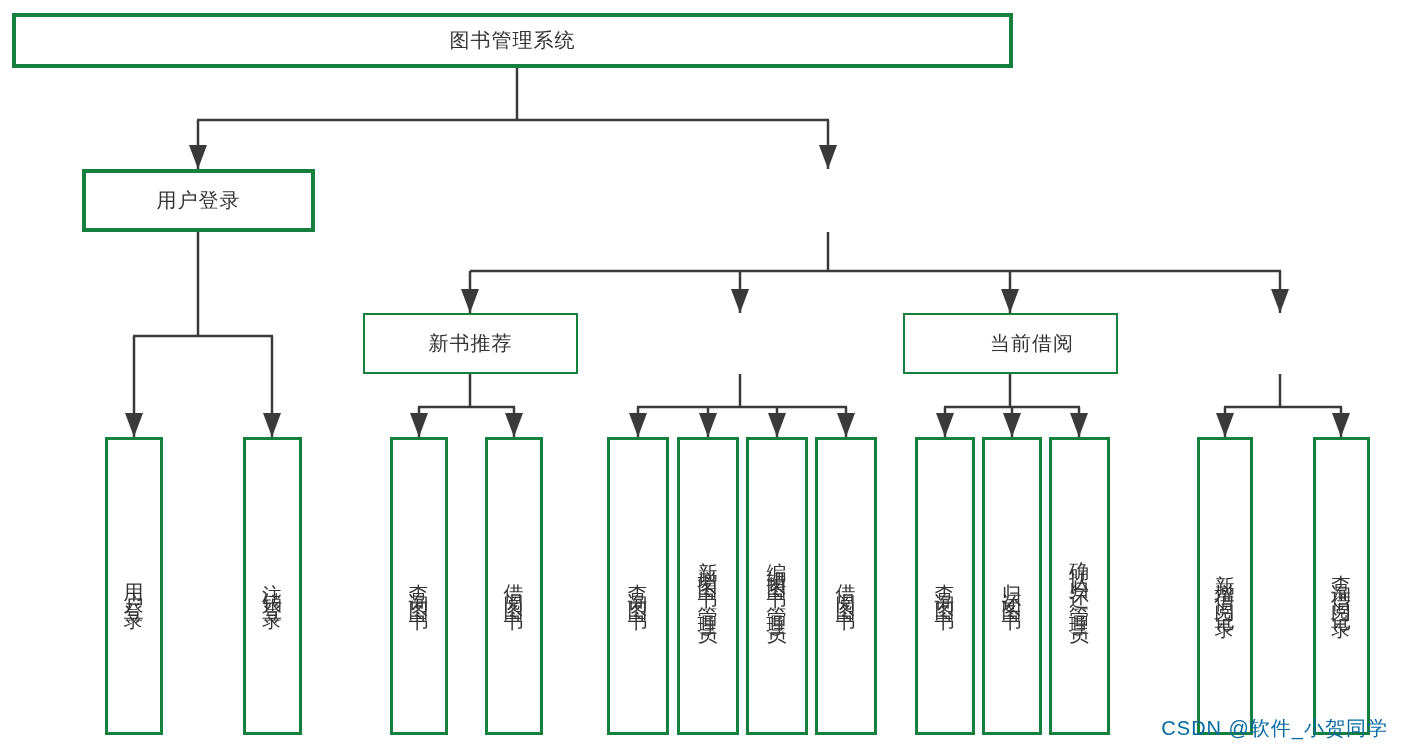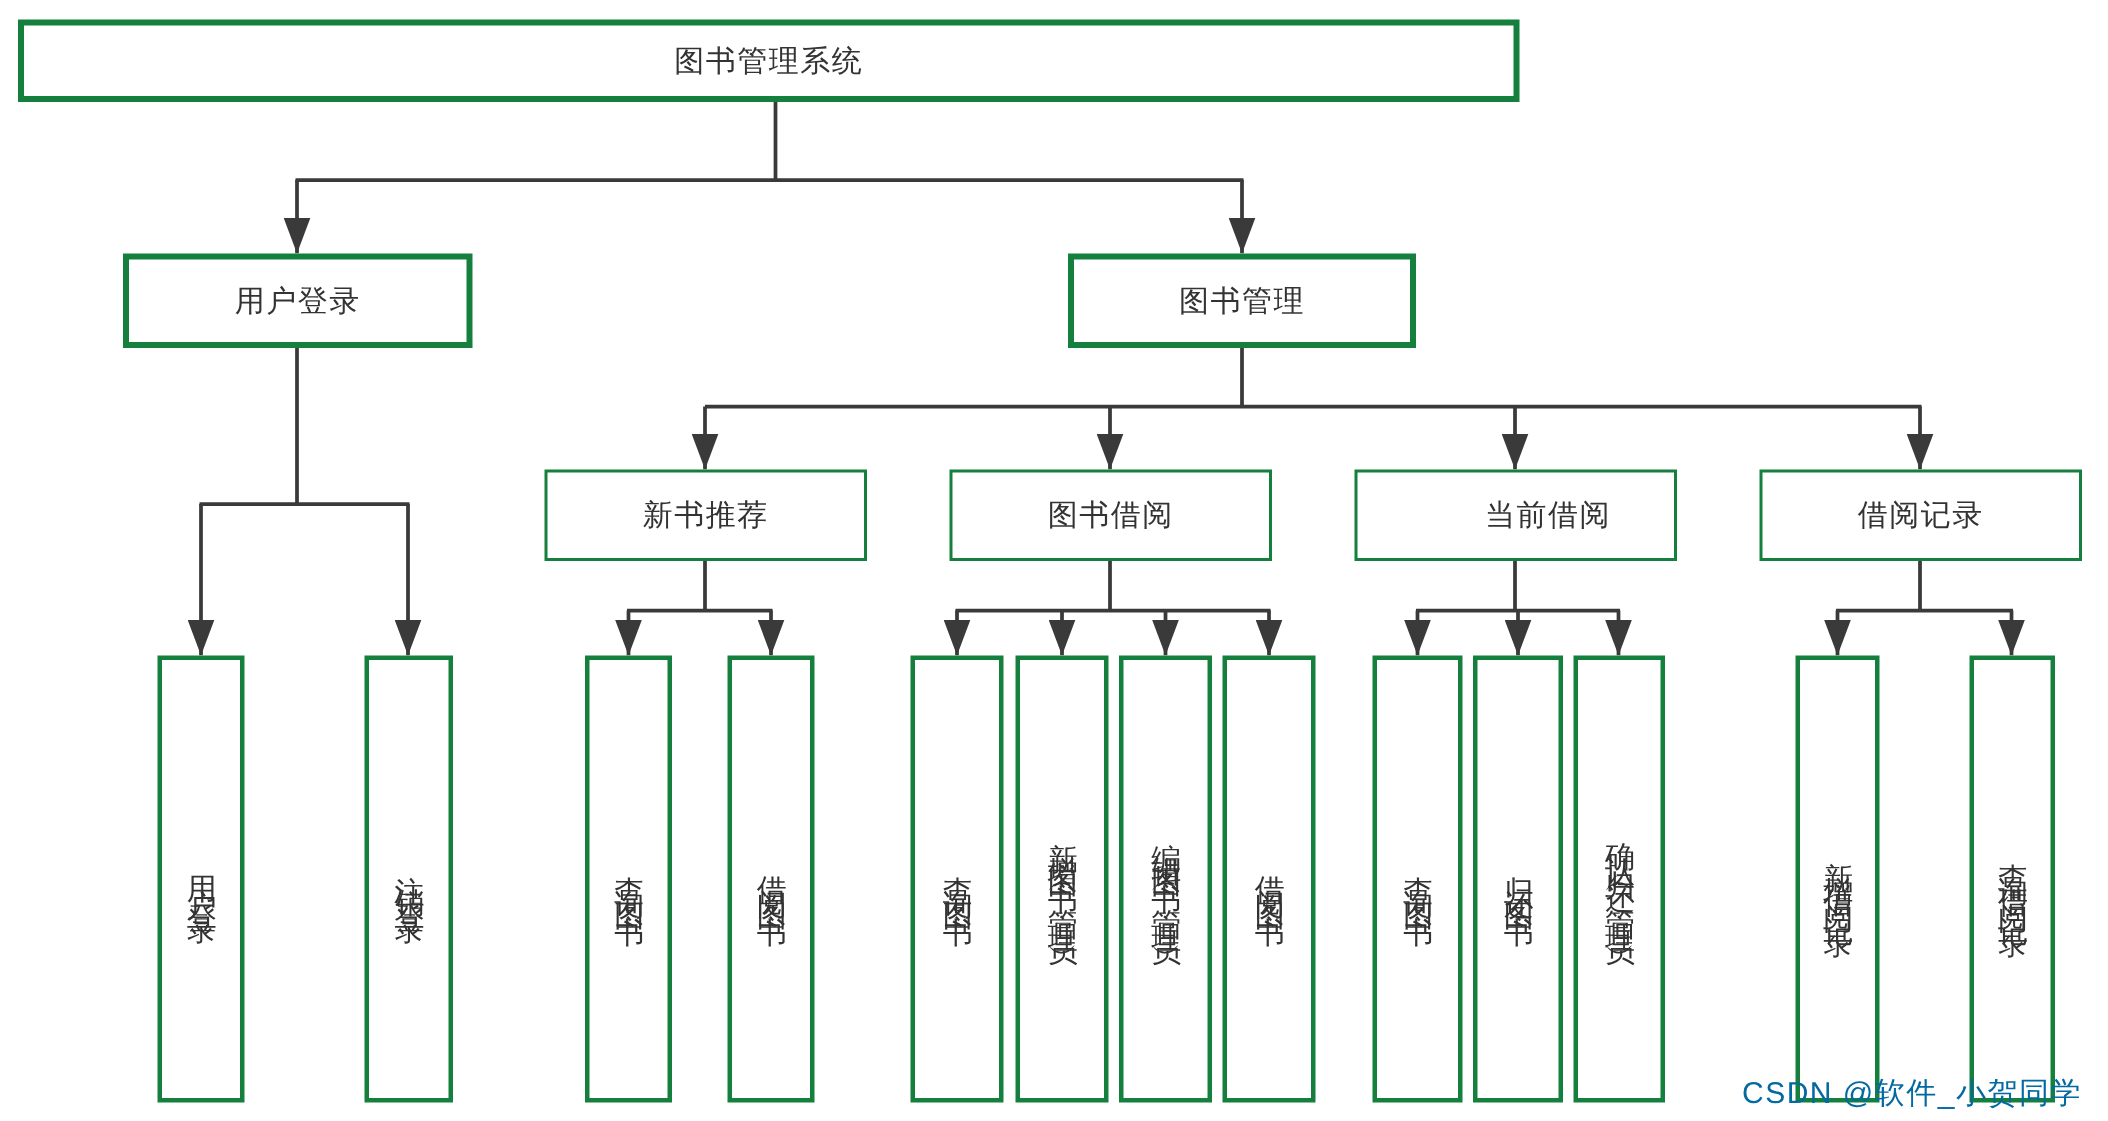--- a/index.html
+++ b/index.html
@@ -104,35 +104,26 @@
     </g>
   </svg>
 
   <div class="box hbox" style="left:12px; top:13px; width:1001px; height:55px;">
     <span class="hlabel">图书管理系统</span>
   </div>
 
   <div class="box hbox" style="left:82px; top:169px; width:233px; height:63px;">
     <span class="hlabel">用户登录</span>
   </div>
-  <div class="box hbox" style="left:712px; top:169px; width:232px; height:63px;">
-    <span class="hlabel">图书管理</span>
-  </div>
 
   <div class="box hbox lvl3" style="left:363px; top:313px; width:215px; height:61px;">
     <span class="hlabel">新书推荐</span>
   </div>
-  <div class="box hbox lvl3" style="left:633px; top:313px; width:215px; height:61px;">
-    <span class="hlabel">图书借阅</span>
-  </div>
   <div class="box hbox lvl3" style="left:903px; top:313px; width:215px; height:61px;padding-left:43px;">
     <span class="hlabel">当前借阅</span>
-  </div>
-  <div class="box hbox lvl3" style="left:1173px; top:313px; width:215px; height:61px;">
-    <span class="hlabel">借阅记录</span>
   </div>
 
   <div class="box vbox" style="left:105px; top:437px; width:58px; height:298px;">
     <span class="vlabel">用户登录</span>
   </div>
   <div class="box vbox" style="left:243px; top:437px; width:59px; height:298px;">
     <span class="vlabel">注销登录</span>
   </div>
 
   <div class="box vbox" style="left:390px; top:437px; width:58px; height:298px;">

